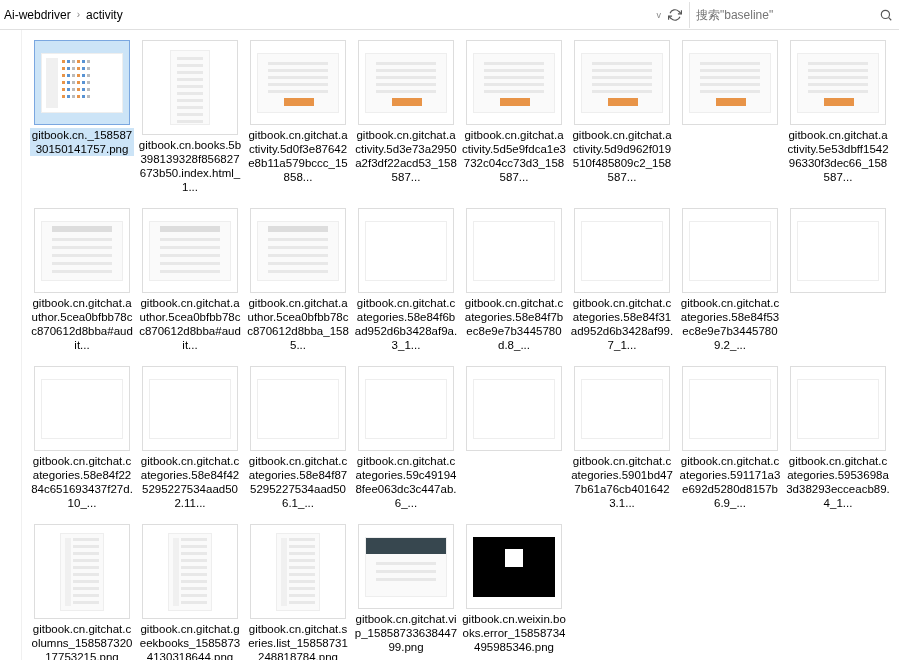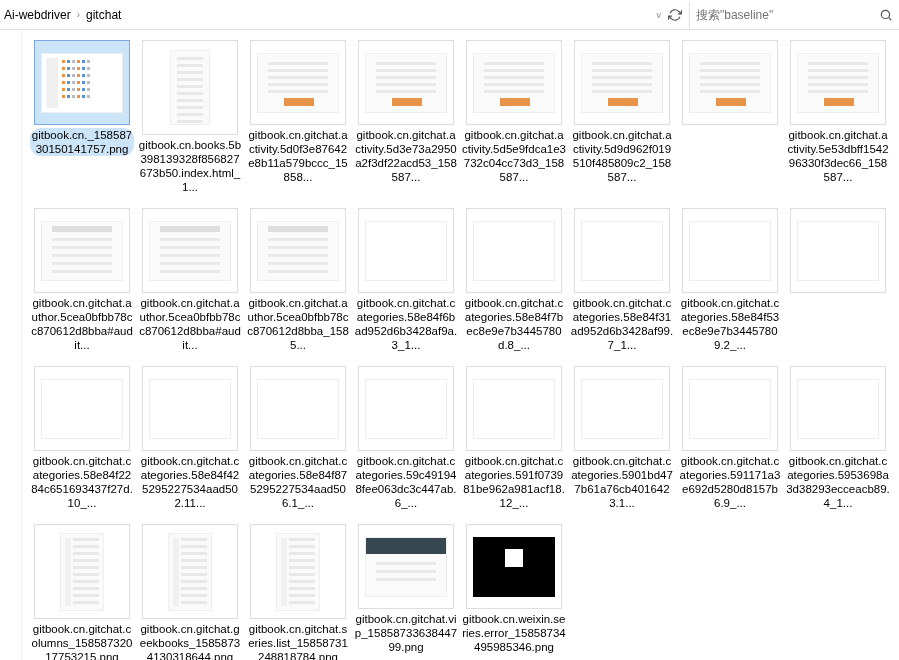--- a/index.html
+++ b/index.html
@@ -24,31 +24,31 @@
 .thumb.black .thumb-inner { background: #000; }
 .thumb-inner .bar { position: absolute; left: 10px; right: 10px; height: 3px; background: #e8e8e8; }
 .thumb-inner .accent { position: absolute; width: 30px; height: 8px; background: #e89448; }
 .thumb-inner .col { position: absolute; top: 4px; left: 4px; width: 12px; bottom: 4px; background: #f0f0f0; }
 .thumb-inner .dots { position: absolute; top: 6px; left: 20px; right: 6px; bottom: 6px; }
 .thumb-inner .dot-row { height: 4px; margin-bottom: 3px; display: flex; gap: 2px; }
 .thumb-inner .dot-row span { width: 3px; height: 3px; background: #bbb; display: inline-block; }
 .thumb-inner .qr { position: absolute; top: 12px; left: 32px; width: 18px; height: 18px; background: #fff; }
 .thumb-inner .dark-top { position: absolute; top: 0; left: 0; right: 0; height: 16px; background: #37474f; }
 .label { width: 104px; text-align: center; font-size: 11.5px; line-height: 14px; word-break: break-all; overflow: hidden; max-height: 56px; color: #000; }
-.label.selected { background: #cce4f7; border-radius: 11px; }
+.label.selected { background: #cce4f7; }
 svg { display: block; }
 </style>
 </head>
 <body>
 
 <div class="toolbar">
   <div class="breadcrumb">
     <span class="bc-seg">Ai-webdriver</span>
     <span class="bc-sep">›</span>
-    <span class="bc-seg">gitchat</span>
+    <span class="bc-seg">activity</span>
   </div>
   <span class="bc-dd">v</span>
   <div class="refresh-btn">
     <svg width="14" height="14" viewBox="0 0 24 24" fill="none" stroke="currentColor" stroke-width="2">
         <path d="M23 4v6h-6M1 20v-6h6"></path>
         <path d="M3.51 9a9 9 0 0114.85-3.36L23 10M1 14l4.64 4.36A9 9 0 0020.49 15"></path>
       </svg>
   </div>
   <div class="search-wrap">
     <input class="search-input" placeholder="搜索&quot;baseline&quot;" style="">
@@ -305,21 +305,20 @@
       <div class="item">
         <div class="thumb white">
           <div class="thumb-inner"></div>
         </div>
         <div class="label">gitbook.cn.gitchat.categories.59c491948fee063dc3c447ab.6_...</div>
       </div>
       <div class="item">
         <div class="thumb white">
           <div class="thumb-inner"></div>
         </div>
-        <div class="label">gitbook.cn.gitchat.categories.591f073981be962a981acf18.12_...</div>
       </div>
       <div class="item">
         <div class="thumb white">
           <div class="thumb-inner"></div>
         </div>
         <div class="label">gitbook.cn.gitchat.categories.5901bd477b61a76cb4016423.1...</div>
       </div>
       <div class="item">
         <div class="thumb white">
           <div class="thumb-inner"></div>
@@ -411,16 +410,16 @@
           </div>
         </div>
         <div class="label">gitbook.cn.gitchat.vip_1585873363844799.png</div>
       </div>
       <div class="item">
         <div class="thumb black">
           <div class="thumb-inner" style="background: rgb(0, 0, 0); border: none;">
             <div class="qr"></div>
           </div>
         </div>
-        <div class="label">gitbook.cn.weixin.series.error_15858734495985346.png</div>
+        <div class="label">gitbook.cn.weixin.books.error_15858734495985346.png</div>
       </div>
     </div>
 </div>
 
 </body></html>

